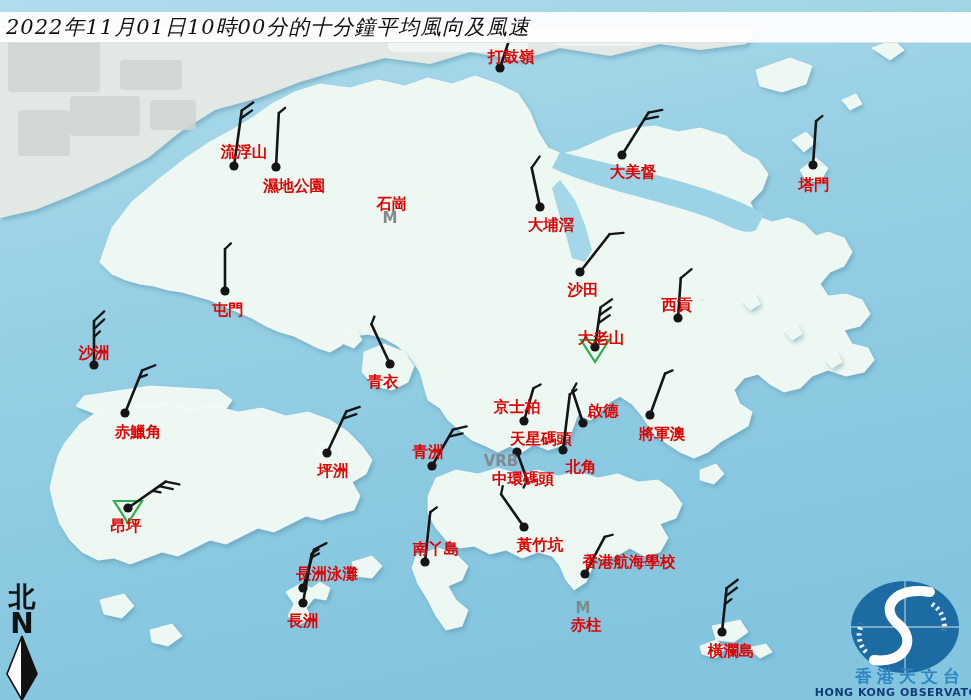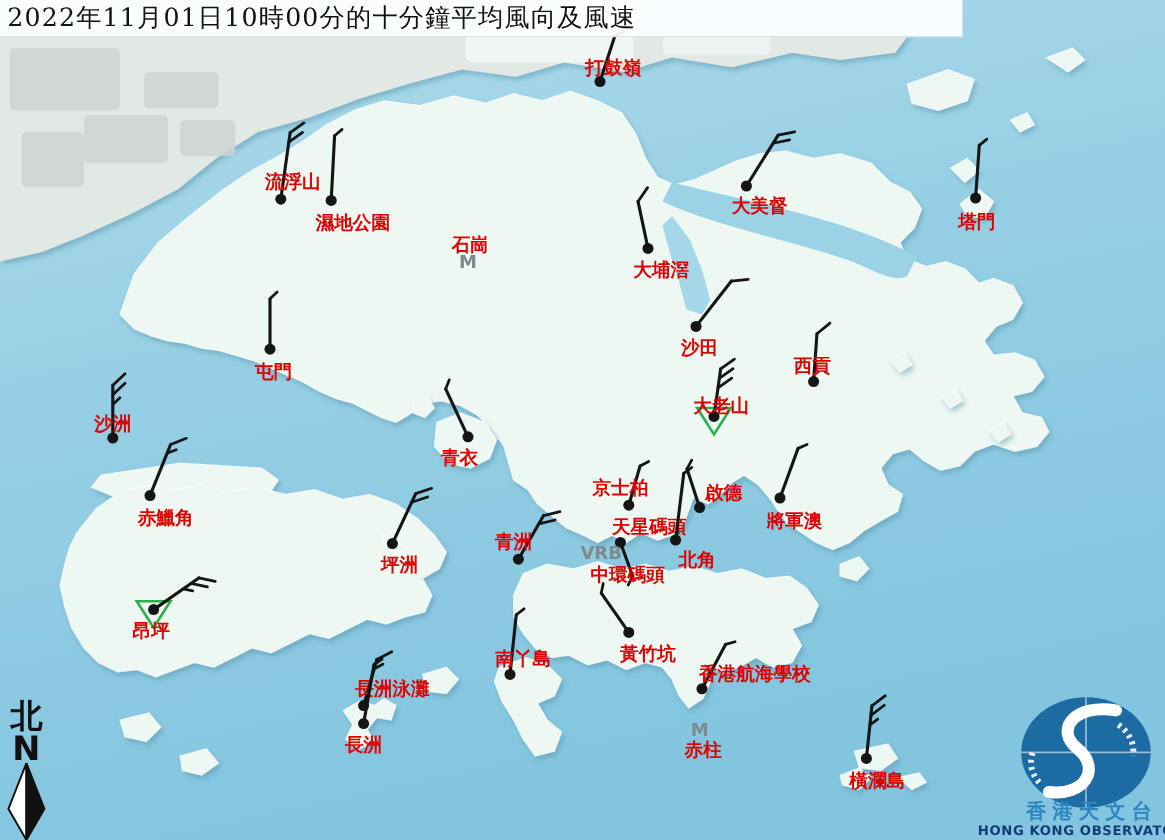--- a/index.html
+++ b/index.html
@@ -5,25 +5,26 @@
   html,body{margin:0;padding:0;}
   #app{
     position:relative;
     width:971px;height:700px;
     overflow:hidden;
     font-family:"DejaVu Sans",sans-serif;
     background:#8ecbe2;
   }
   #map-svg{position:absolute;left:0;top:0;}
   #title-bar{
-    position:absolute;left:0;top:0;width:802px;height:30px;
+    position:absolute;left:0;top:12px;width:971px;height:30px;
     background:rgba(255,255,255,0.93);
     border-bottom:1px solid rgba(200,210,210,0.6);
     display:flex;align-items:center;
     z-index:30;
+    font-style:italic;
   }
   #title-text{
     font-family:"DejaVu Serif","DejaVu Sans",serif;
     font-size:21px;color:#111;
     padding-left:6px;letter-spacing:1px;white-space:nowrap;
   }
   .station-label{
     font-family:"DejaVu Sans",sans-serif;
     font-weight:bold;
   }

